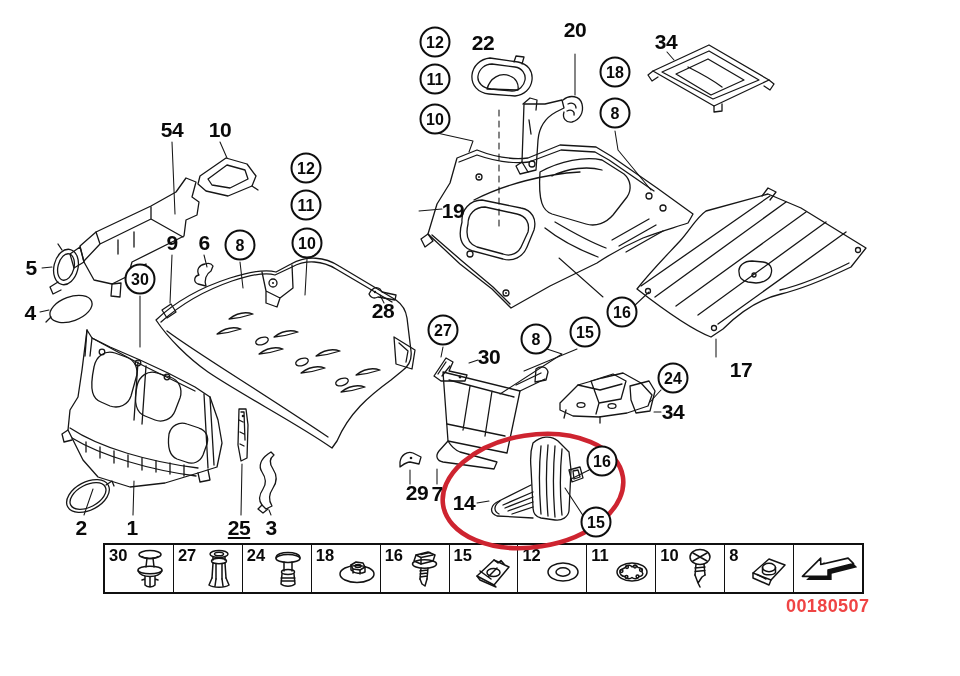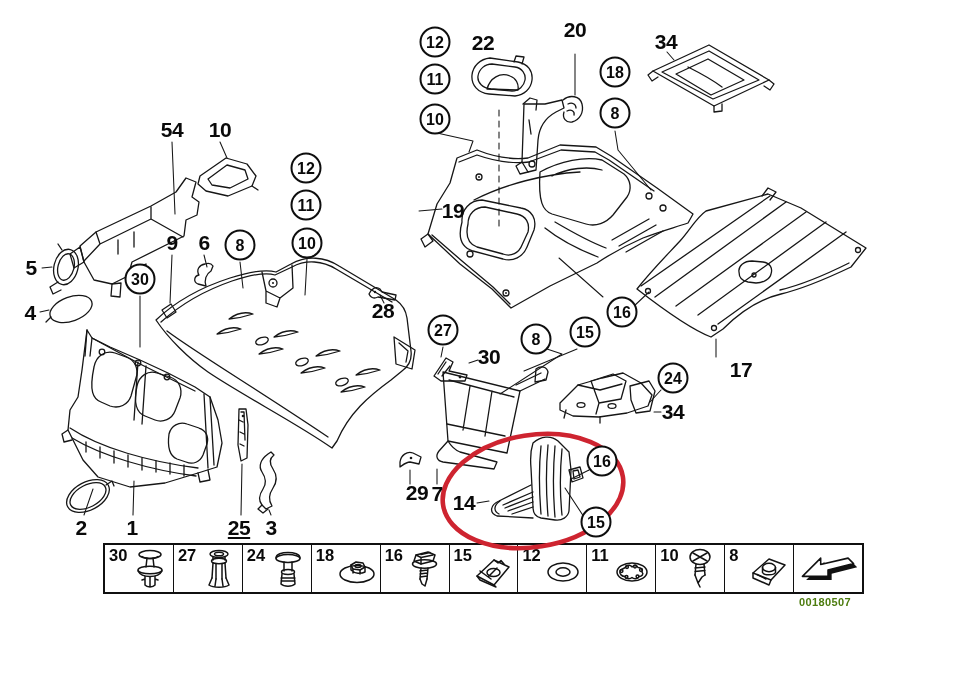--- a/index.html
+++ b/index.html
@@ -14,21 +14,21 @@
         display:flex;align-items:center;justify-content:center;
         font-weight:700;font-size:16px;color:#0a0a0a;}
   #legend{position:absolute;left:103px;top:543px;width:761px;height:51px;z-index:1;
           border:2px solid #101010;box-sizing:border-box;display:flex;background:#fff;}
   .cell{flex:1 1 0;position:relative;border-right:1.6px solid #101010;}
   .cell:last-child{border-right:none;}
   .cell .num{position:absolute;left:4px;top:1px;font-weight:700;font-size:16.5px;color:#0a0a0a;}
   .cell svg{position:absolute;right:1px;top:2px;}
   .cell.arrowcell svg{right:2px;top:4px;}
   #code{position:absolute;left:786px;top:596px;width:78px;text-align:center;z-index:3;
-        font-weight:700;font-size:11px;color:#4d7c0f;letter-spacing:0.4px;}
+        font-weight:700;font-size:18px;color:#ef4444;letter-spacing:0.4px;}
 </style>
 </head>
 <body>
 
 <div id="stage">
 
 <svg id="art" width="960" height="676" viewBox="0 0 960 676">
 <g stroke="#161616" stroke-width="1.3" fill="none" stroke-linecap="round" stroke-linejoin="round">
 
   <g>

